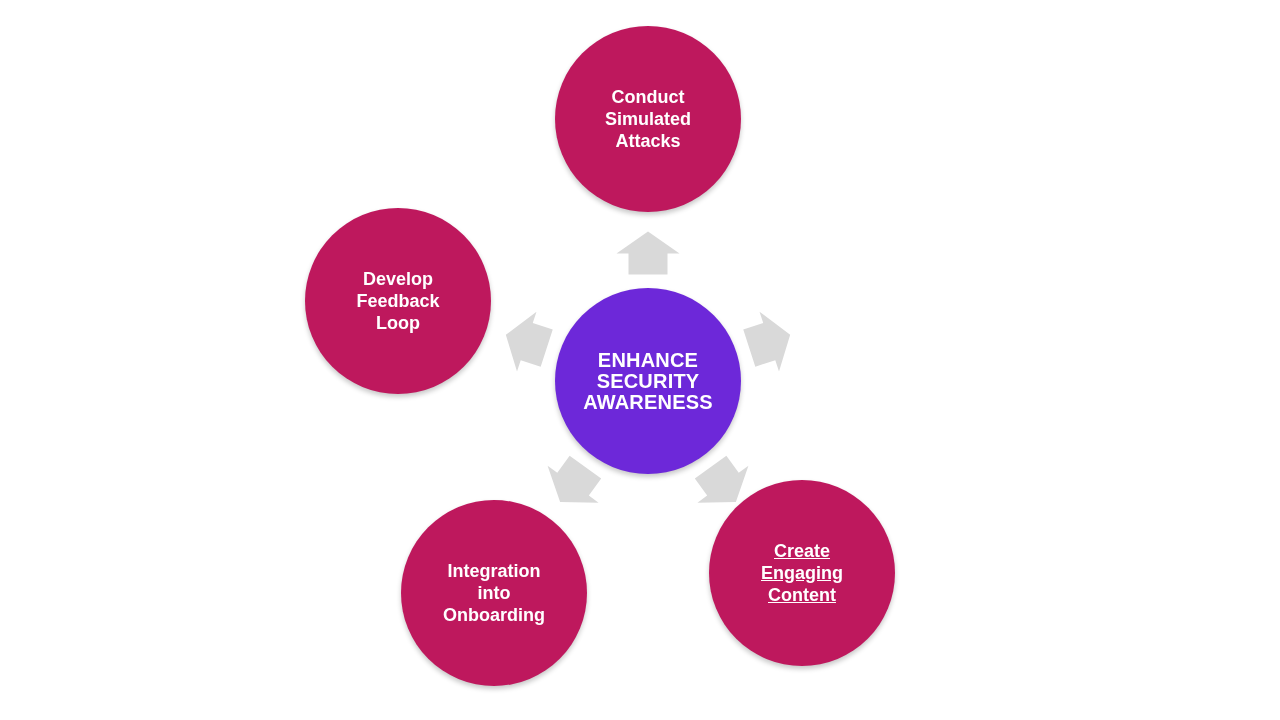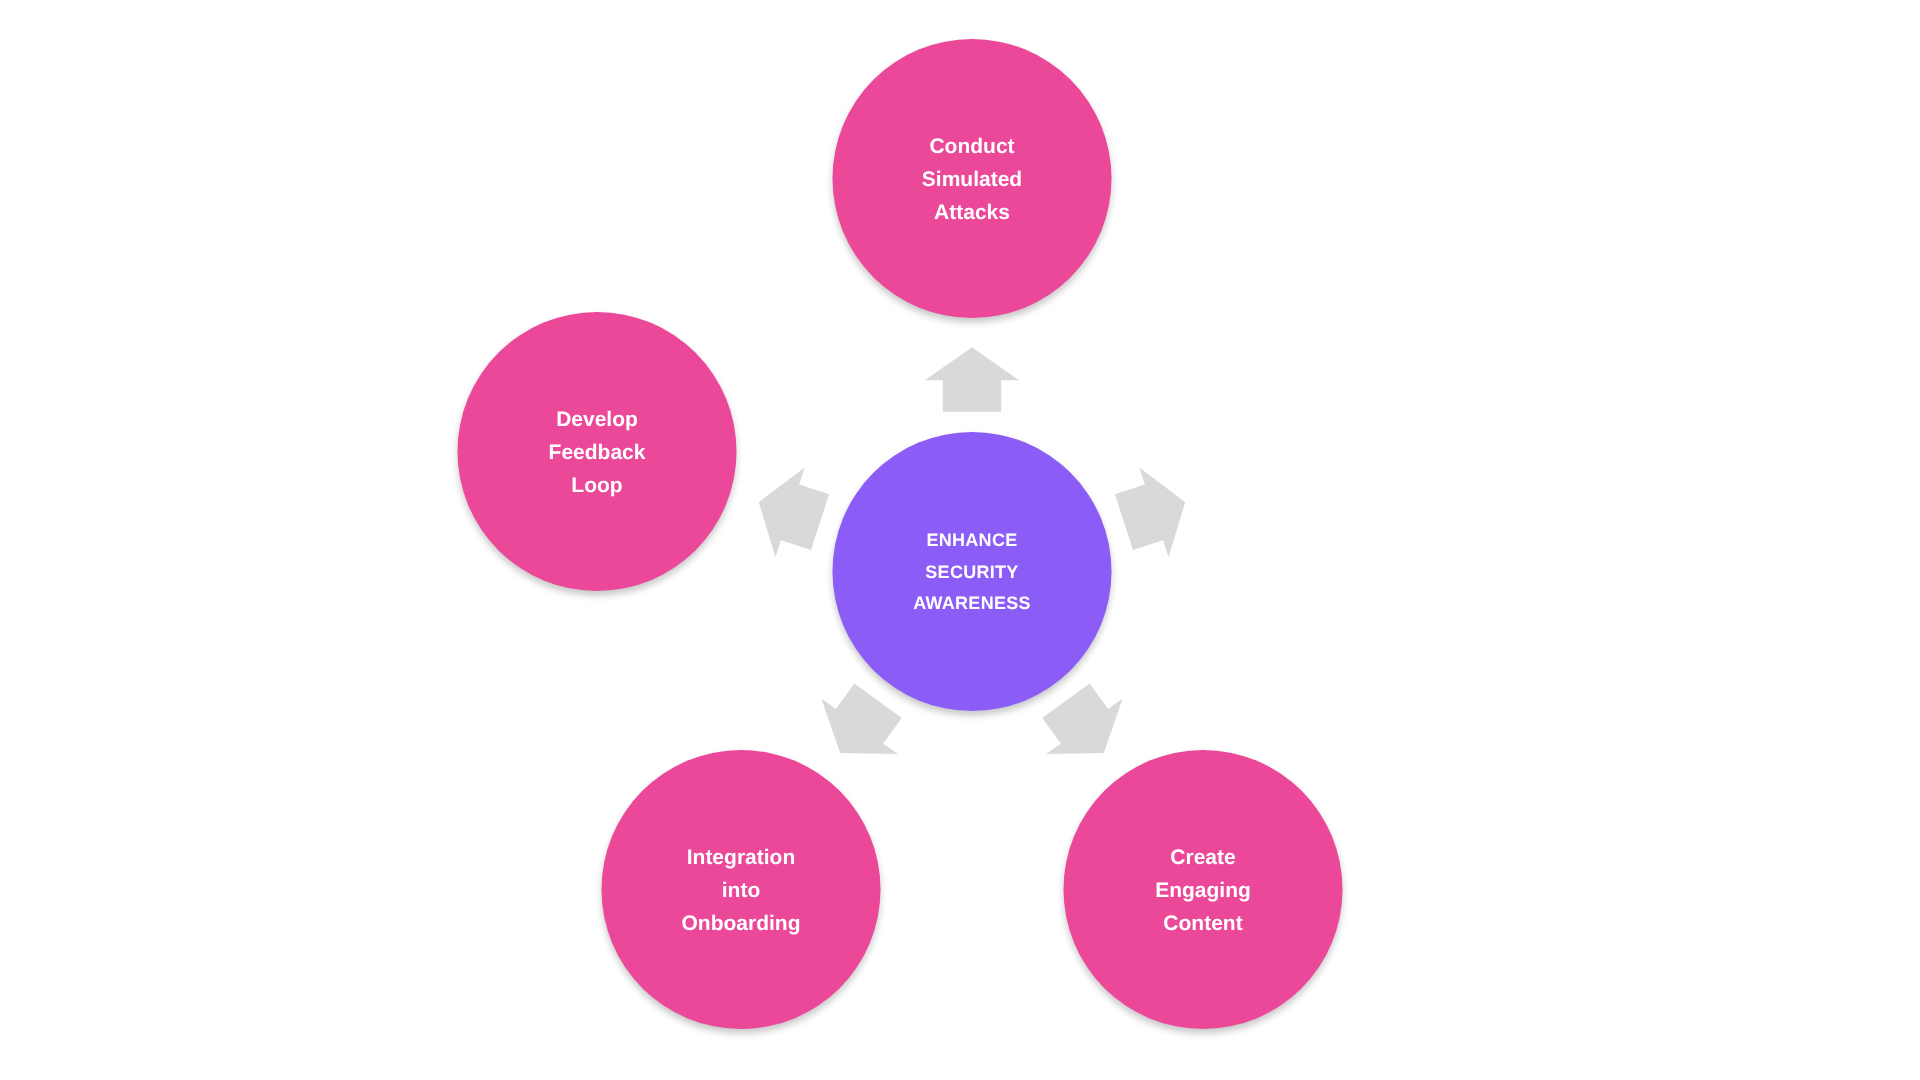--- a/index.html
+++ b/index.html
@@ -20,45 +20,45 @@
     left: 0;
     top: 0;
     width: 1280px;
     height: 720px;
   }
   .node {
     position: absolute;
     width: 186px;
     height: 186px;
     border-radius: 50%;
-    background: #ec4899;
+    background: #be185d;
     color: #ffffff;
     display: flex;
     align-items: center;
     justify-content: center;
     text-align: center;
     font-weight: 700;
-    font-size: 14px;
+    font-size: 18px;
     line-height: 22px;
     white-space: pre-line;
     box-shadow: 0 3px 5px rgba(0,0,0,0.22);
     box-sizing: border-box;
   }
   .node.center {
-    background: #8b5cf6;
-    font-size: 12px;
+    background: #6d28d9;
+    font-size: 20px;
     line-height: 21px;
     letter-spacing: 0.2px;
     z-index: 2;
   }
   
   .pos-center { left: 555px; top: 288px; }
   .pos-top    { left: 555px; top: 26px;  }
   .pos-ur     { left: 805px; top: 208px; }
-  .pos-lr     { left: 709px; top: 500px; }
+  .pos-lr     { left: 709px; top: 480px; text-decoration: underline; }
   .pos-ll     { left: 401px; top: 500px; }
   .pos-ul     { left: 305px; top: 208px; }
   .arrow { fill: #d9d9d9; }
 </style>
 </head>
 <body>
 
 <div class="canvas">
 
   <svg class="arrow-layer" viewBox="0 0 1280 720" xmlns="http://www.w3.org/2000/svg">

